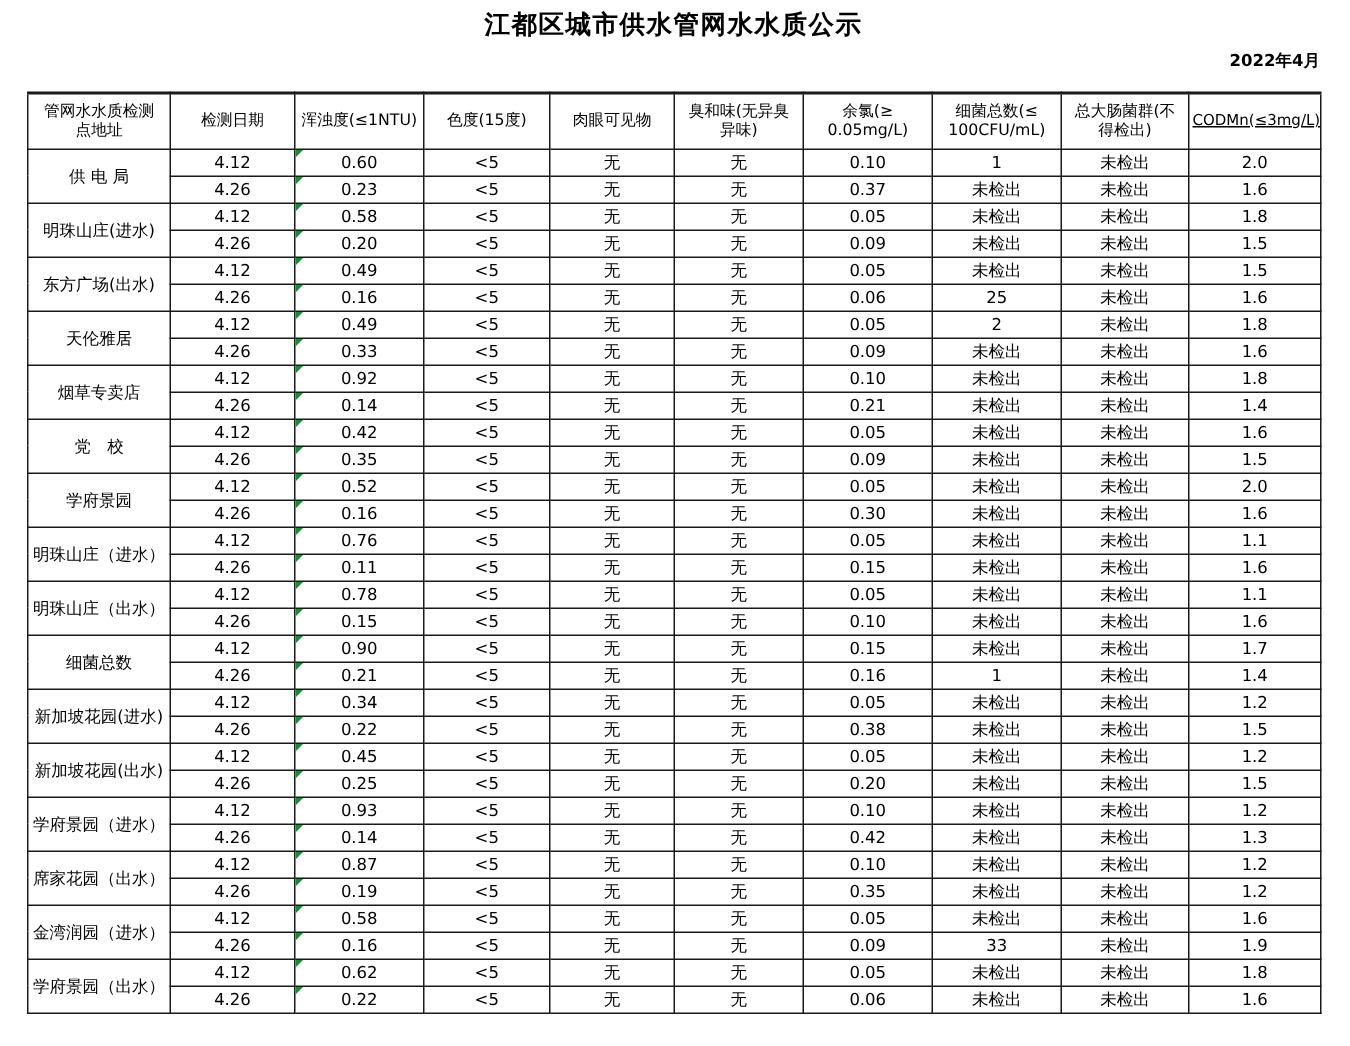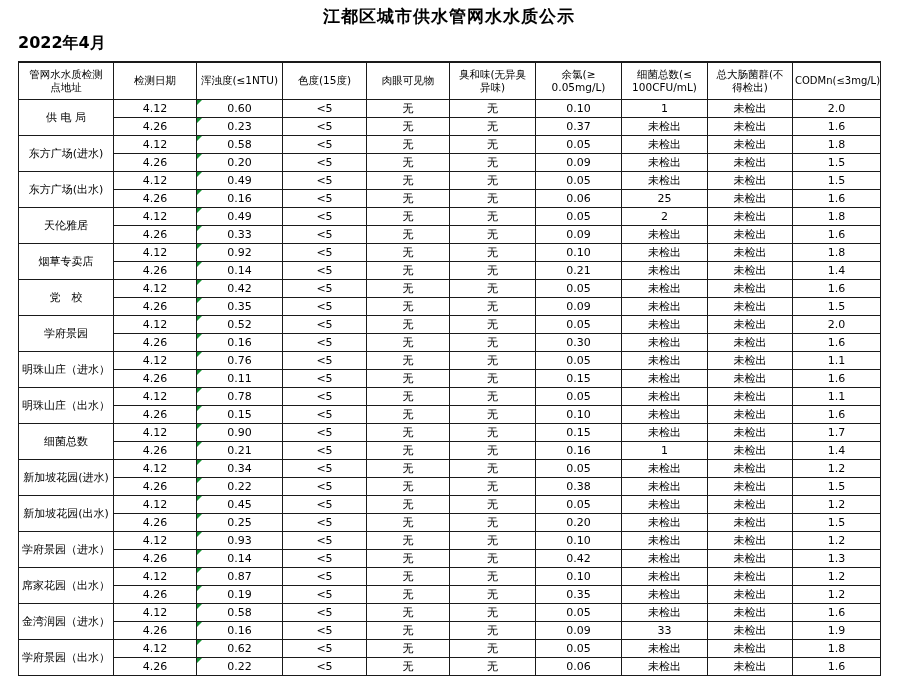--- a/index.html
+++ b/index.html
@@ -24,22 +24,22 @@
     text-align: center;
     font-size: 17px;
     font-weight: bold;
     letter-spacing: 1px;
   }
   .subtitle {
     position: absolute;
     top: 33px;
     left: 18px;
     width: 862px;
-    text-align: left;
-    font-size: 16px;
+    text-align: right;
+    font-size: 11px;
     font-weight: bold;
   }
   table.wq {
     position: absolute;
     top: 61px;
     left: 18px;
     width: 862px;
     border-collapse: collapse;
     table-layout: fixed;
     border: 1px solid #1a1a1a;
@@ -52,21 +52,21 @@
     padding: 0 2px;
     overflow: hidden;
   }
   table.wq thead tr { height: 37px; }
   table.wq tbody tr { height: 18px; }
   table.wq th {
     font-size: 10.5px;
     font-weight: normal;
     line-height: 1.25;
   }
-  table.wq th.nowrap div { white-space: nowrap; font-size: 10px; }
+  table.wq th.nowrap div { white-space: nowrap; font-size: 10px; text-decoration: underline; }
   table.wq td {
     font-size: 11px;
     line-height: 1;
   }
   td.addr {
     font-size: 10.5px;
     white-space: nowrap;
     padding: 0 1px;
   }
   td.turb { position: relative; }
@@ -157,21 +157,21 @@
           <td class="turb">0.23<span class="corner-marker" style="border-top-color: rgb(16, 144, 48);"></span></td>
           <td>&lt;5</td>
           <td>无</td>
           <td>无</td>
           <td>0.37</td>
           <td>未检出</td>
           <td>未检出</td>
           <td>1.6</td>
         </tr>
         <tr>
-          <td class="addr" rowspan="2">东方广场(进水)</td>
+          <td class="addr" rowspan="2">明珠山庄(进水)</td>
           <td>4.12</td>
           <td class="turb">0.58<span class="corner-marker" style="border-top-color: rgb(16, 144, 48);"></span></td>
           <td>&lt;5</td>
           <td>无</td>
           <td>无</td>
           <td>0.05</td>
           <td>未检出</td>
           <td>未检出</td>
           <td>1.8</td>
         </tr>

